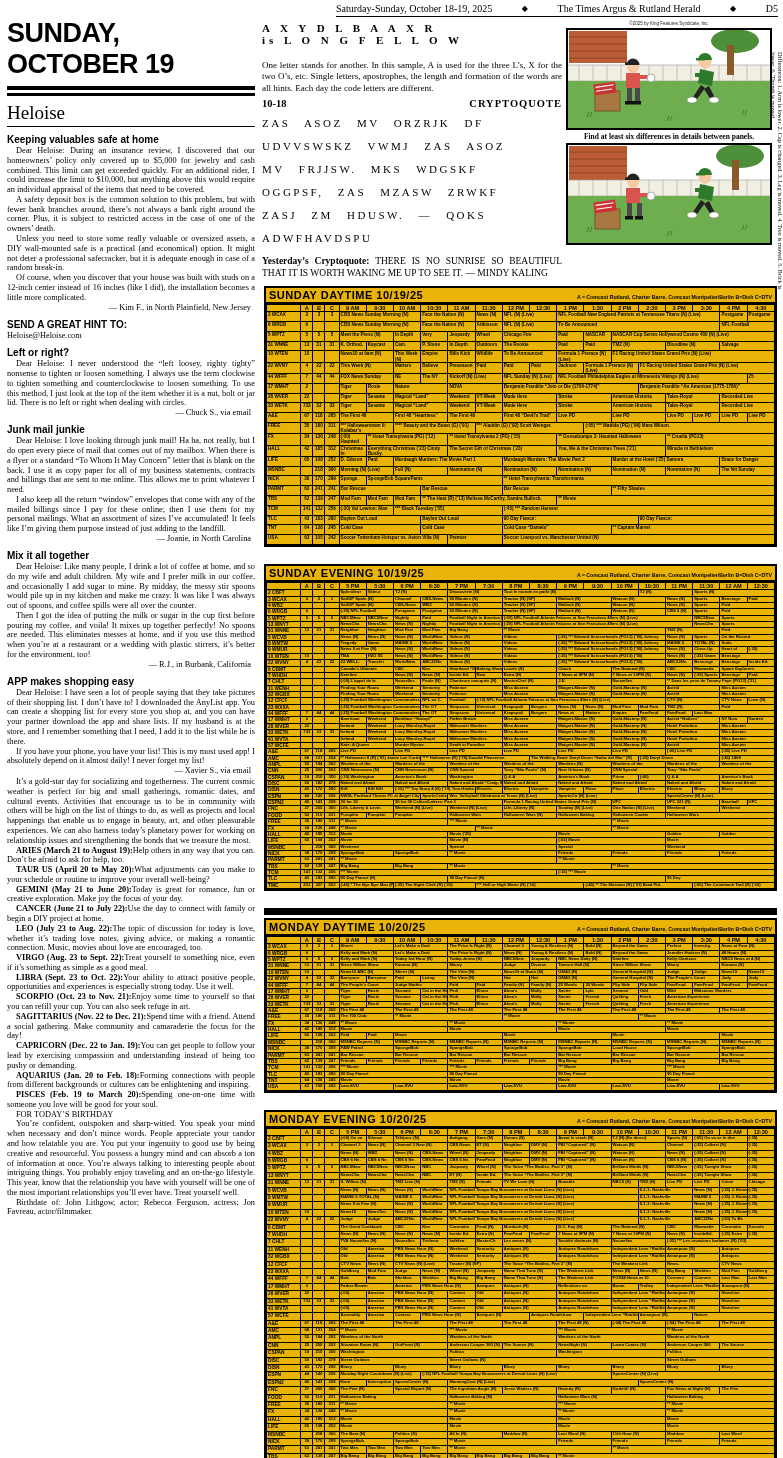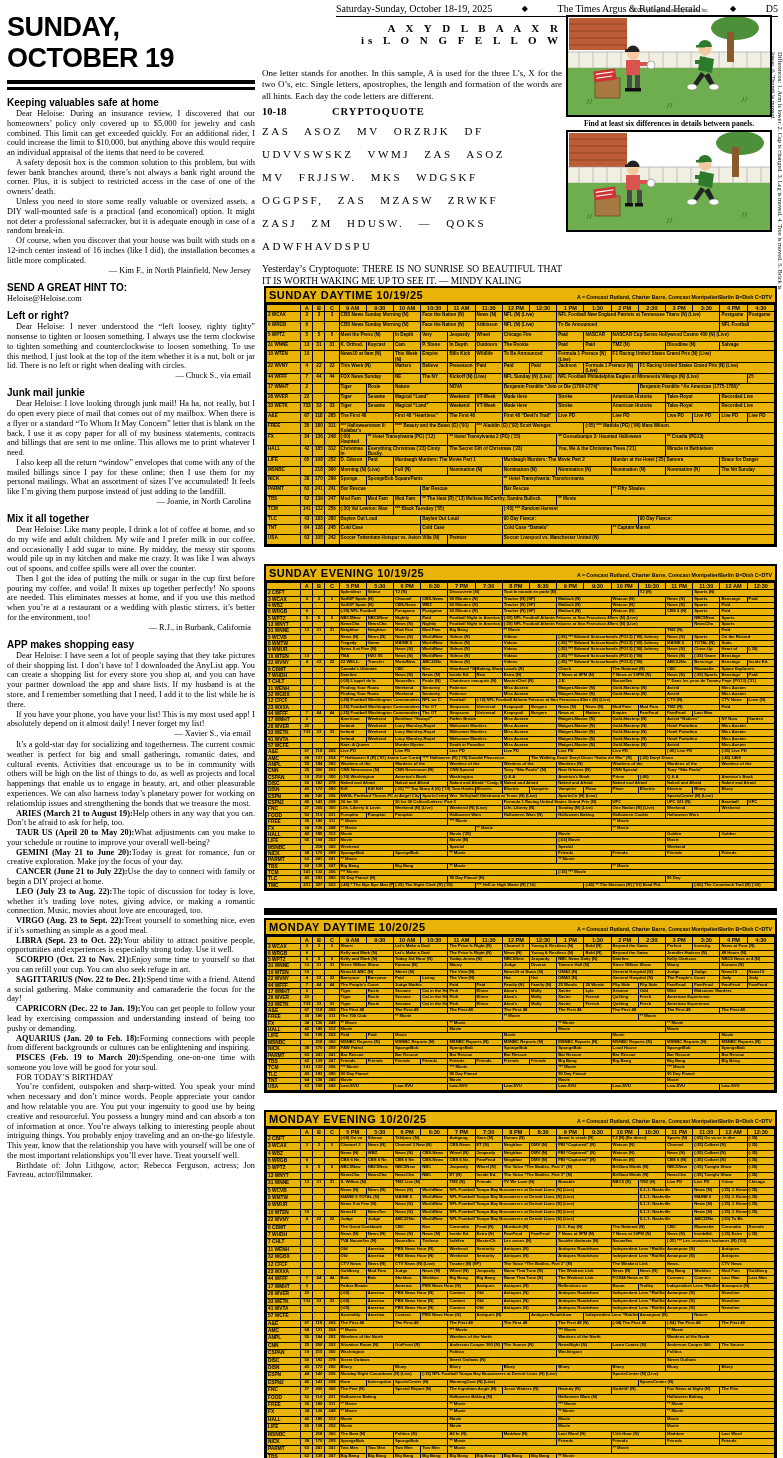--- a/index.html
+++ b/index.html
@@ -1,48 +1,48 @@
 <!DOCTYPE html>
 <html><head>
 <meta charset="utf-8">
 <style>
   html,body{margin:0;padding:0}
   body{width:783px;height:1458px;position:relative;background:#fff;color:#000;overflow:hidden;
        font-family:"Liberation Serif",serif}
   
   .leftcol{position:absolute;left:7px;top:2px;width:248px}
   .advice{font:700 21px "Liberation Serif",serif;letter-spacing:1px}
-  .bigtitle{font:700 27px "Liberation Sans",sans-serif;letter-spacing:-0.5px;margin-top:10px}
+  .bigtitle{font:700 27px "Liberation Sans",sans-serif;letter-spacing:-0.5px;margin-top:16px}
   .rule4{height:4px;background:#000;margin-top:6px}
   .rule2{height:3px;background:#000;margin-top:3px}
   .sechead{font:400 19px "Liberation Serif",serif;border-bottom:1px solid #000;padding:6px 0 2px;margin-bottom:4px}
   .sechead.horo{border-top:4px solid #000;margin-top:8px;padding-top:3px}
   .hint-title{font:700 10px "Liberation Sans",sans-serif;margin:7px 0 1px}
   .leftcol p{font:8.3px/1.18 "Liberation Serif",serif;margin:0;text-align:justify;text-indent:9px}
   .leftcol p.noind{text-indent:0}
   .sig{font:8.3px "Liberation Serif",serif;text-align:right;margin:0 4px 2px 0}
   .email{font:9px "Liberation Serif",serif;margin-left:14px}
   .sign b{font-weight:700}
   .bday-t{text-transform:uppercase;margin-left:14px}
   
   .dateline{position:absolute;left:336px;top:3px;width:442px;display:flex;justify-content:space-between;
             align-items:center;font:10px "Liberation Serif",serif;border-bottom:1px solid #000;padding-bottom:2px}
   .dia{font-size:8px}
   
   .crypto{position:absolute;left:262px;top:22px;width:300px}
-  .cq-sample{font:700 11px "Liberation Serif",serif;text-align:right;letter-spacing:4px}
-  .cq-inst{font:9px/1.25 "Liberation Serif",serif;text-align:justify;margin:22px 0 4px}
+  .cq-sample{font:700 11px "Liberation Serif",serif;text-align:left;letter-spacing:4px}
+  .cq-inst{font:9px/1.25 "Liberation Serif",serif;text-align:justify;margin:14px 0 4px}
   .cq-head{display:flex;font:700 10.5px "Liberation Serif",serif;margin:4px 0 8px}
   .cq-head .code{width:70px}
-  .cq-head .ttl{flex:1;text-align:left;letter-spacing:1px}
+  .cq-head .ttl{flex:1;text-align:right;letter-spacing:1px}
   .cq-line{font:11px "Liberation Serif",serif;letter-spacing:2.5px;word-spacing:9px;margin-bottom:11px;white-space:nowrap}
   .cq-yest{font:9.5px/1.3 "Liberation Serif",serif;text-align:justify;margin-top:4px}
-  .cq-yest b{font-weight:400}
+  .cq-yest b{font-weight:700}
   
-  .comic{position:absolute;left:566px;top:8px;width:206px}
+  .comic{position:absolute;left:566px;top:21px;width:206px}
   .copyright{font:4.5px "Liberation Sans",sans-serif;text-align:center;color:#222}
   .panel{display:block;border:1px solid #000;margin-top:2px}
   .comic-cap{font:700 7.5px "Liberation Serif",serif;text-align:center;margin:2px 0}
   .diffs{position:absolute;right:0;top:52px;height:252px;writing-mode:vertical-rl;
          font:6.3px "Liberation Serif",serif;line-height:1.1}
   
   .grids{position:absolute;left:264px;top:286px;width:513px}
   .blackbar{height:7px;background:#000;margin:3px 0}
   .grid{border:2px solid #000;margin-bottom:17px;background:#eab308}
   .gtitle{display:flex;justify-content:space-between;align-items:baseline;border-bottom:2px solid #000;padding:1px 3px}
@@ -68,20 +68,21 @@
   <span class="dia">◆</span>
   <span>The Times Argus &amp; Rutland Herald</span>
   <span class="dia">◆</span>
   <span>D5</span>
 </div>
 
 <div class="leftcol">
   <div class="bigtitle">SUNDAY, OCTOBER 19</div>
   <div class="rule4"></div>
   <div class="rule2"></div>
+  <div class="sechead"><span>Heloise</span></div>
   <div id="heloise-articles">
       <div class="hint-title">Keeping valuables safe at home</div>
       <p>Dear Heloise: During an insurance review, I discovered that our homeowners’ policy only covered up to $5,000 for jewelry and cash combined. This limit can get exceeded quickly. For an additional rider, I could increase the limit to $10,000, but anything above this would require an individual appraisal of the items that need to be covered.</p>
       <p>A safety deposit box is the common solution to this problem, but with fewer bank branches around, there’s not always a bank right around the corner. Plus, it is subject to restricted access in the case of one of the owners’ death.</p>
       <p>Unless you need to store some really valuable or oversized assets, a DIY wall-mounted safe is a practical (and economical) option. It might not deter a professional safecracker, but it is adequate enough in case of a random break-in.</p>
       <p>Of course, when you discover that your house was built with studs on a 12-inch center instead of 16 inches (like I did), the installation becomes a little more complicated.</p>
       <div class="sig">— Kim F., in North Plainfield, New Jersey</div>
       <div class="hint-title">SEND A GREAT HINT TO:</div>
       <p class="noind email">Heloise@Heloise.com</p>
       <div class="hint-title">Left or right?</div>

